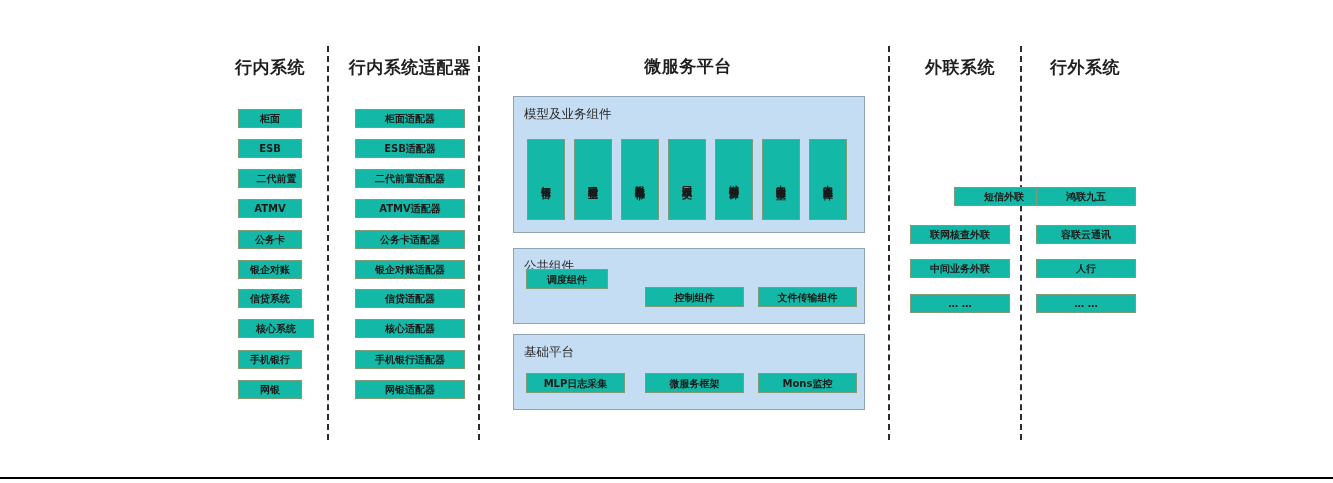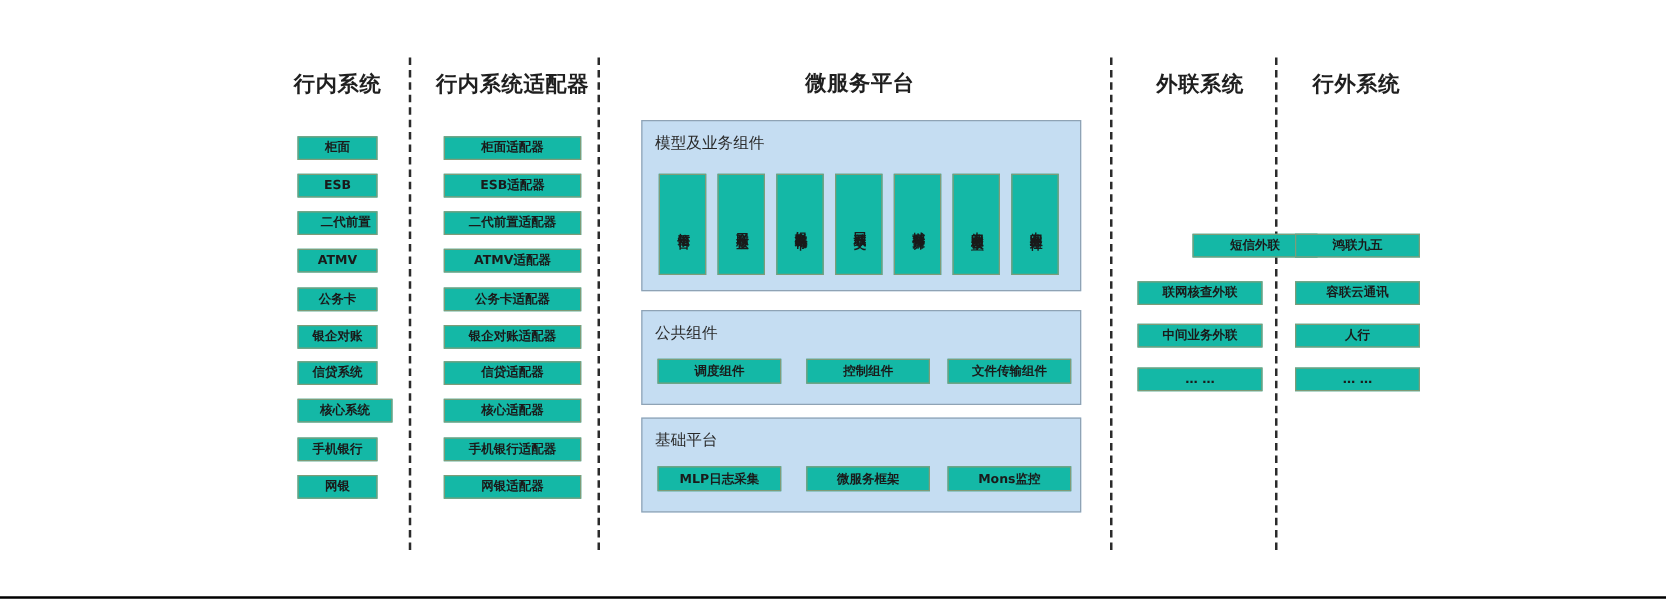--- a/index.html
+++ b/index.html
@@ -140,21 +140,21 @@
   <div class="node vert" style="left:574px; top:139px; width:38px; height:81px;">联网核查</div>
   <div class="node vert" style="left:621px; top:139px; width:38px; height:81px;">银联及银行卡</div>
   <div class="node vert" style="left:668px; top:139px; width:38px; height:81px;">同城票交</div>
   <div class="node vert" style="left:715px; top:139px; width:38px; height:81px;">城商行清算</div>
   <div class="node vert" style="left:762px; top:139px; width:38px; height:81px;">中间业务模型</div>
   <div class="node vert" style="left:809px; top:139px; width:38px; height:81px;">中间业务组件</div>
 
   <div class="panel" style="left:513px; top:248px; width:352px; height:76px;"></div>
   <div class="panel-title" style="left:524px; top:258px;">公共组件</div>
 
-  <div class="node" style="left:526px; top:287px; width:99px; height:20px;">调度组件</div>
+  <div class="node" style="left:526px; top:269px; width:82px; height:20px;">调度组件</div>
   <div class="node" style="left:645px; top:287px; width:99px; height:20px;">控制组件</div>
   <div class="node" style="left:758px; top:287px; width:99px; height:20px;">文件传输组件</div>
 
   <div class="panel" style="left:513px; top:334px; width:352px; height:76px;"></div>
   <div class="panel-title" style="left:524px; top:344px;">基础平台</div>
 
   <div class="node" style="left:526px; top:373px; width:99px; height:20px;">MLP日志采集</div>
   <div class="node" style="left:645px; top:373px; width:99px; height:20px;">微服务框架</div>
   <div class="node" style="left:758px; top:373px; width:99px; height:20px;">Mons监控</div>
 

